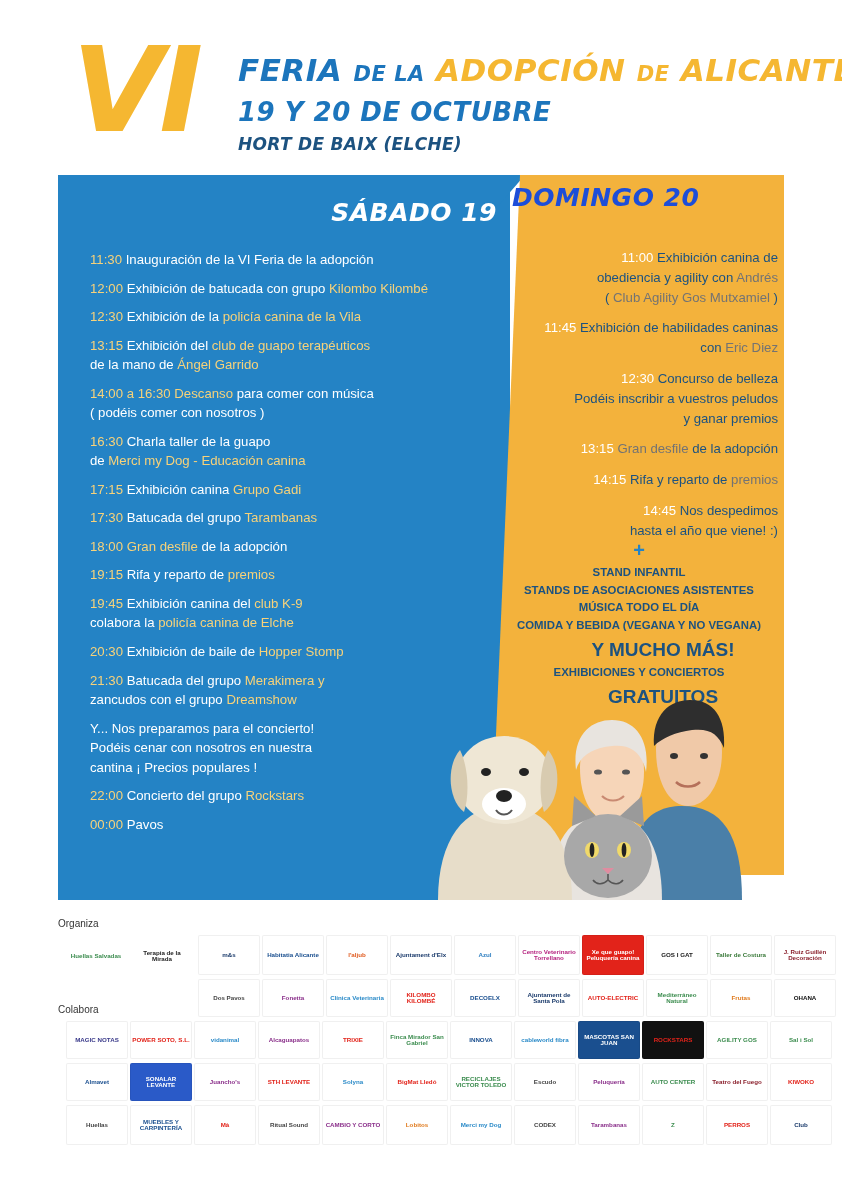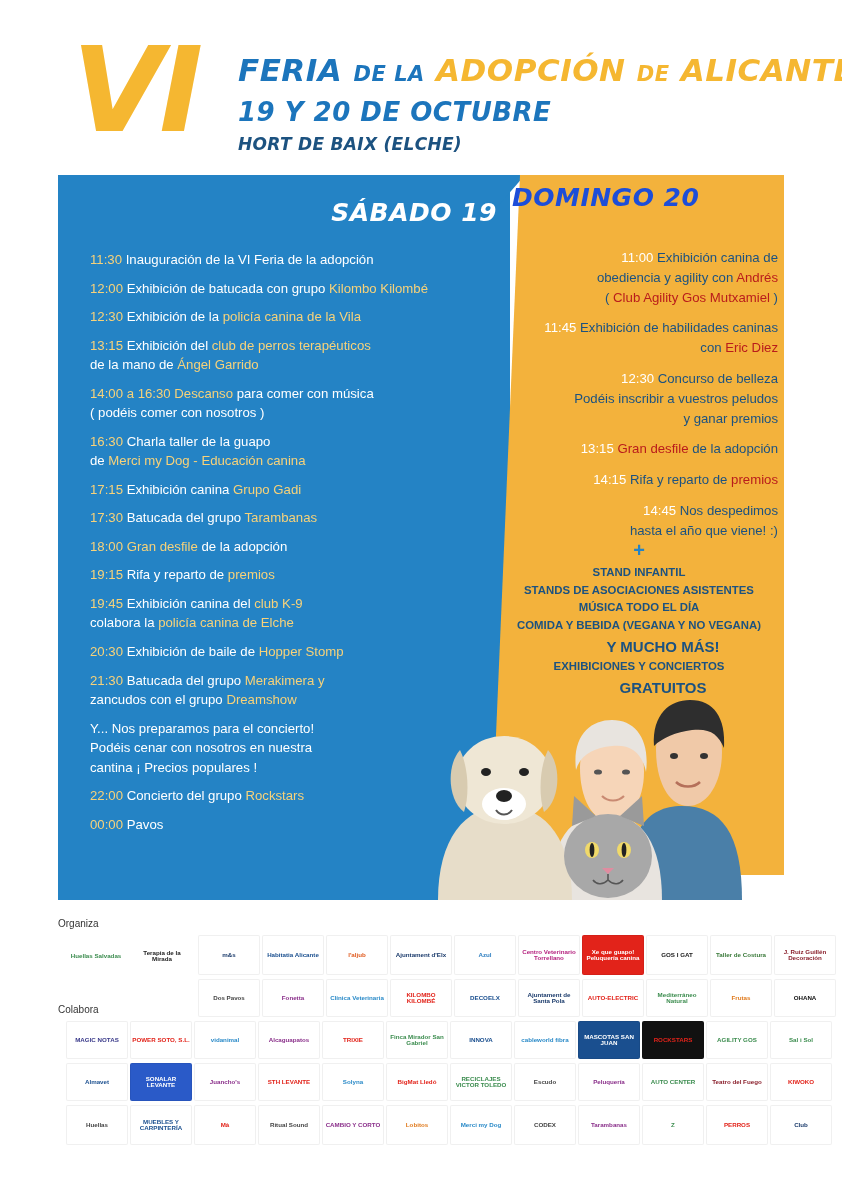--- a/index.html
+++ b/index.html
@@ -128,41 +128,41 @@
     left: 500px;
     top: 248px;
     width: 278px;
     color: #1C5280;
     font-size: 13.2px;
     line-height: 1.5;
     text-align: right;
   }
   .sched-sun .ev { margin-bottom: 11px; }
   .sched-sun .t { color: #ffffff; }
-  .sched-sun .hl { color: #b91c1c; }
+  .sched-sun .hl { color: #737373; }
 
   .extras {
     position: absolute;
     left: 500px;
     top: 540px;
     width: 278px;
     text-align: center;
     color: #1C5280;
     font-size: 11.4px;
     font-weight: bold;
     line-height: 1.55;
   }
   .extras .plus {
     color: #2483C5;
     font-size: 20px;
     font-weight: bold;
     line-height: 1;
     margin-bottom: 4px;
   }
-  .extras .big { font-size: 15px; margin-left: 48px; }
+  .extras .big { font-size: 19px; margin-left: 48px; }
 
   
   .illus { position: absolute; left: 430px; top: 600px; width: 360px; height: 300px; }
 
   
   .sponsors-band {
     position: absolute;
     left: 0; top: 900px;
     width: 842px; height: 238px;
     background: #ffffff;
@@ -226,21 +226,21 @@
 <div class="panel-left-skew"></div>
 <div class="panel-right"></div>
 
 <div class="day-title sat">SÁBADO 19</div>
 <div class="day-title sun">DOMINGO 20</div>
 
 <div class="sched-sat" id="sched-sat">
     <div class="ev"><span class="t">11:30</span>  <span>Inauguración de la VI Feria de la adopción</span></div>
     <div class="ev"><span class="t">12:00</span>  <span>Exhibición de batucada con grupo </span><span class="hl">Kilombo Kilombé</span></div>
     <div class="ev"><span class="t">12:30</span>  <span>Exhibición de la </span><span class="hl">policía canina de la Vila</span></div>
-    <div class="ev"><span class="t">13:15</span>  <span>Exhibición del </span><span class="hl">club de perros terapéuticos</span><br><span>de la mano de </span><span class="hl">Ángel Garrido</span></div>
+    <div class="ev"><span class="t">13:15</span>  <span>Exhibición del </span><span class="hl">club de guapo terapéuticos</span><br><span>de la mano de </span><span class="hl">Ángel Garrido</span></div>
     <div class="ev"><span class="t">14:00 a 16:30</span>  <span></span><span class="hl">Descanso</span><span> para comer con música</span><br><span>( podéis comer con nosotros )</span></div>
     <div class="ev"><span class="t">16:30</span>  <span>Charla taller de la guapo</span><br><span>de </span><span class="hl">Merci my Dog - Educación canina</span></div>
     <div class="ev"><span class="t">17:15</span>  <span>Exhibición canina </span><span class="hl">Grupo Gadi</span></div>
     <div class="ev"><span class="t">17:30</span>  <span>Batucada del grupo </span><span class="hl">Tarambanas</span></div>
     <div class="ev"><span class="t">18:00</span>  <span></span><span class="hl">Gran desfile</span><span> de la adopción</span></div>
     <div class="ev"><span class="t">19:15</span>  <span>Rifa y reparto de </span><span class="hl">premios</span></div>
     <div class="ev"><span class="t">19:45</span>  <span>Exhibición canina del </span><span class="hl">club K-9</span><br><span>colabora  la </span><span class="hl">policía canina de Elche</span></div>
     <div class="ev"><span class="t">20:30</span>  <span>Exhibición de baile de </span><span class="hl">Hopper Stomp</span></div>
     <div class="ev"><span class="t">21:30</span>  <span>Batucada del grupo </span><span class="hl">Merakimera y</span><br><span>zancudos con el grupo </span><span class="hl">Dreamshow</span></div>
     <div class="ev" style="margin-top: 6px;"><span>Y... Nos preparamos  para el concierto!</span><br><span>Podéis cenar con nosotros en nuestra</span><br><span> cantina ¡ Precios populares !</span></div>

